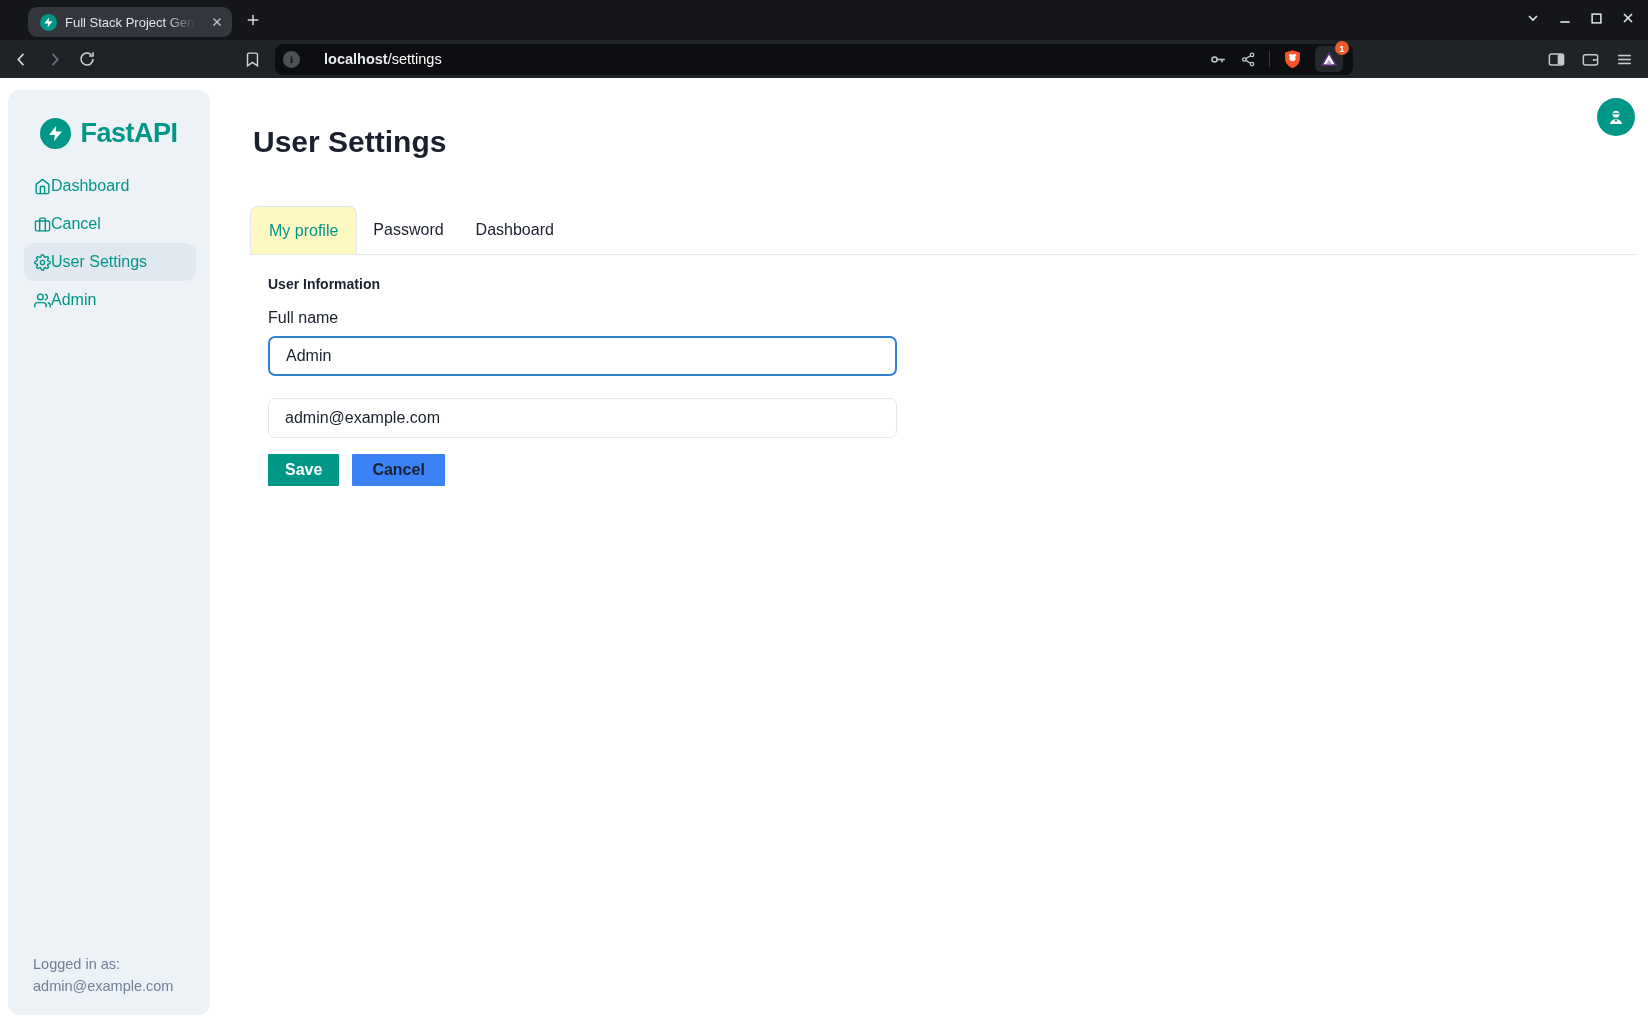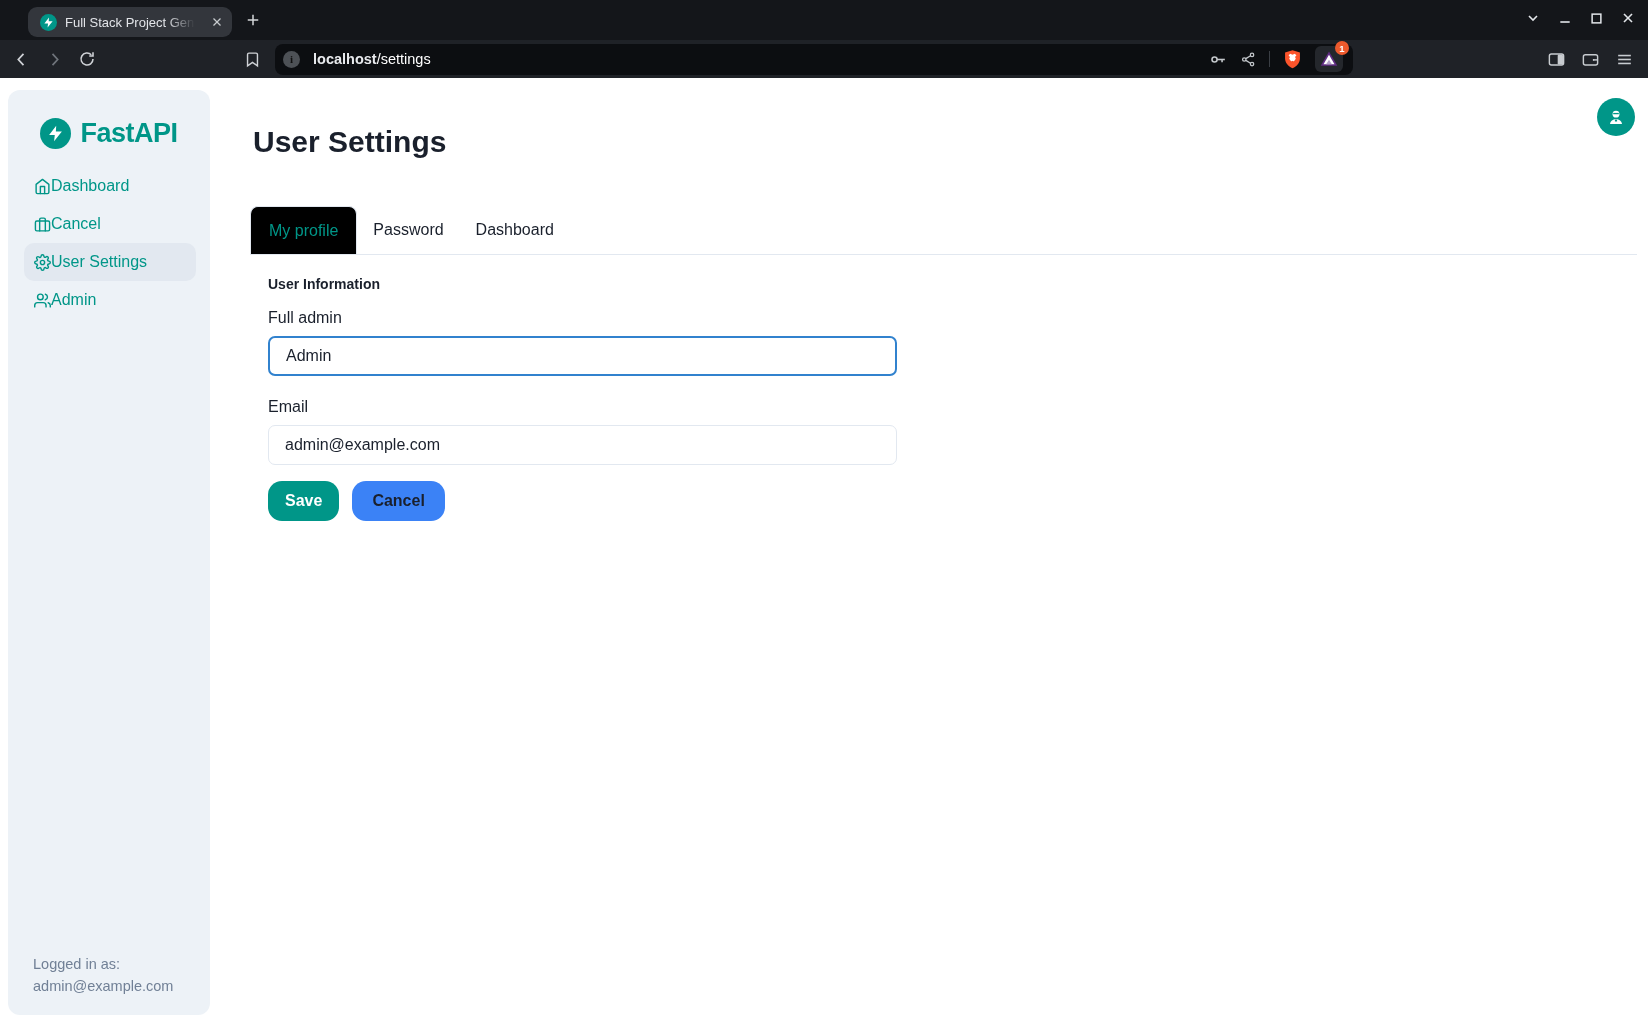--- a/index.html
+++ b/index.html
@@ -26,21 +26,21 @@
   .navbtns { display:flex; align-items:center; gap:14px; margin-left:12px; color:#cfd2d6; }
   .navbtns span { display:flex; cursor:pointer; }
   .fwd { color:#6f747b; }
   .bookmark { margin-left:148px; color:#cfd2d6; display:flex; cursor:pointer; }
   .urlbar { margin-left:14px; width:1078px; height:31px; background:#0c0e11; border-radius:8px;
             display:flex; align-items:center; padding:0 10px 0 8px; cursor:text; }
   .siteinfo { width:17px; height:17px; border-radius:50%; background:#4d5156; color:#111;
               font-size:11px; font-weight:bold; display:flex; align-items:center; justify-content:center;
               font-family:"Liberation Serif", serif; flex:none; cursor:pointer; }
   .url { margin-left:13px; font-size:14.5px; white-space:nowrap; }
-  .url .host { color:#e8eaed; font-weight:bold; }
+  .url .host { color:#e8eaed; font-weight:bold;margin-left:11px; }
   .url .path { color:#ffffff; }
   .url-right { margin-left:auto; display:flex; align-items:center; gap:12px; }
   .url-right .ic { display:flex; color:#c3c7cb; cursor:pointer; }
   .vdiv { width:1px; height:16px; background:#3a3e44; }
   .rewards { position:relative; background:#24272c; border-radius:6px; padding:3px 4px; display:flex; cursor:pointer; }
   .badge { position:absolute; top:-5px; right:-6px; min-width:14px; height:14px; border-radius:8px;
            background:#ed5a2d; color:#fff; font-size:9.5px; font-weight:bold; display:flex;
            align-items:center; justify-content:center; padding:0 3px; }
   .tb-right { margin-left:auto; display:flex; align-items:center; gap:15px; margin-right:14px; color:#c8ccd0; }
   .tb-right span { display:flex; cursor:pointer; }
@@ -63,32 +63,32 @@
 
   .main { position:absolute; left:210px; top:0; width:1438px; height:947px; }
   .avatar-btn { position:absolute; right:13px; top:20px; width:38px; height:38px; border-radius:50%;
                 background:#009688; border:none; display:flex; align-items:center; justify-content:center; cursor:pointer; }
   .h1 { position:absolute; left:43px; top:47px; font-size:30px; font-weight:bold; color:#1a202c; }
 
   .tabs { position:absolute; left:40px; top:128px; width:1387px; }
   .tablist { display:flex; border-bottom:1px solid #e2e8f0; }
   .tab { height:48px; display:flex; align-items:center; padding:0 16px; font-size:16px;
          color:#1a202c; cursor:pointer; background:transparent; border:none; }
-  .tab.active { color:#009688; background:#000000; border:1px solid #e2e8f0; border-bottom:none;
+  .tab.active { color:#009688; background:#fef9c3; border:1px solid #e2e8f0; border-bottom:none;
                 border-radius:8px 8px 0 0; margin-bottom:-1px; padding:0 18px; }
   .tabpanel { padding:21px 0 0 18px; }
 
   .section-title { font-size:14px; font-weight:bold; color:#1a202c; margin-bottom:17px; }
   .field-label { font-size:16px; color:#1a202c; margin-bottom:9px; }
   .ti { display:block; width:629px; height:40px; border-radius:7px; font-size:16px; color:#1a202c;
         padding:0 16px; outline:none; font-family:"Liberation Sans", sans-serif; background:#fff; }
   .ti-focus { border:2px solid #3182ce; margin-bottom:22px; }
   .ti-normal { border:1px solid #e2e8f0; margin-bottom:16px; }
   .btnrow { display:flex; gap:13px; margin-top:16px; }
-  .btn { height:40px; border:none; border-radius:14px; font-size:16px; font-weight:600;
+  .btn { height:32px; border:none; border-radius:1px; font-size:16px; font-weight:600;
          font-family:"Liberation Sans", sans-serif; cursor:pointer; display:flex; align-items:center; }
   .btn-save { background:#009688; color:#fff; padding:0 17px; }
   .btn-cancel { background:#3b82f6; color:#1a202c; padding:0 20px; }
 </style>
 </head>
 <body>
 
 <div class="screen">
 
   <div class="tabstrip">
@@ -291,24 +291,23 @@
       <div class="tabs">
         <div class="tablist">
           <button class="tab active">My profile</button>
           <button class="tab">Password</button>
           <button class="tab">Dashboard</button>
         </div>
 
         <div class="tabpanel">
           <div class="section-title">User Information</div>
 
-          <div class="field-label">Full admin</div>
+          <div class="field-label">Full name</div>
           <input class="ti ti-focus" type="text" value="Admin" style="">
 
-          <div class="field-label">Email</div>
           <input class="ti ti-normal" type="text" value="admin@example.com" style="">
 
           <div class="btnrow">
             <button class="btn btn-save">Save</button>
             <button class="btn btn-cancel">Cancel</button>
           </div>
         </div>
       </div>
     </main>
   </div>

